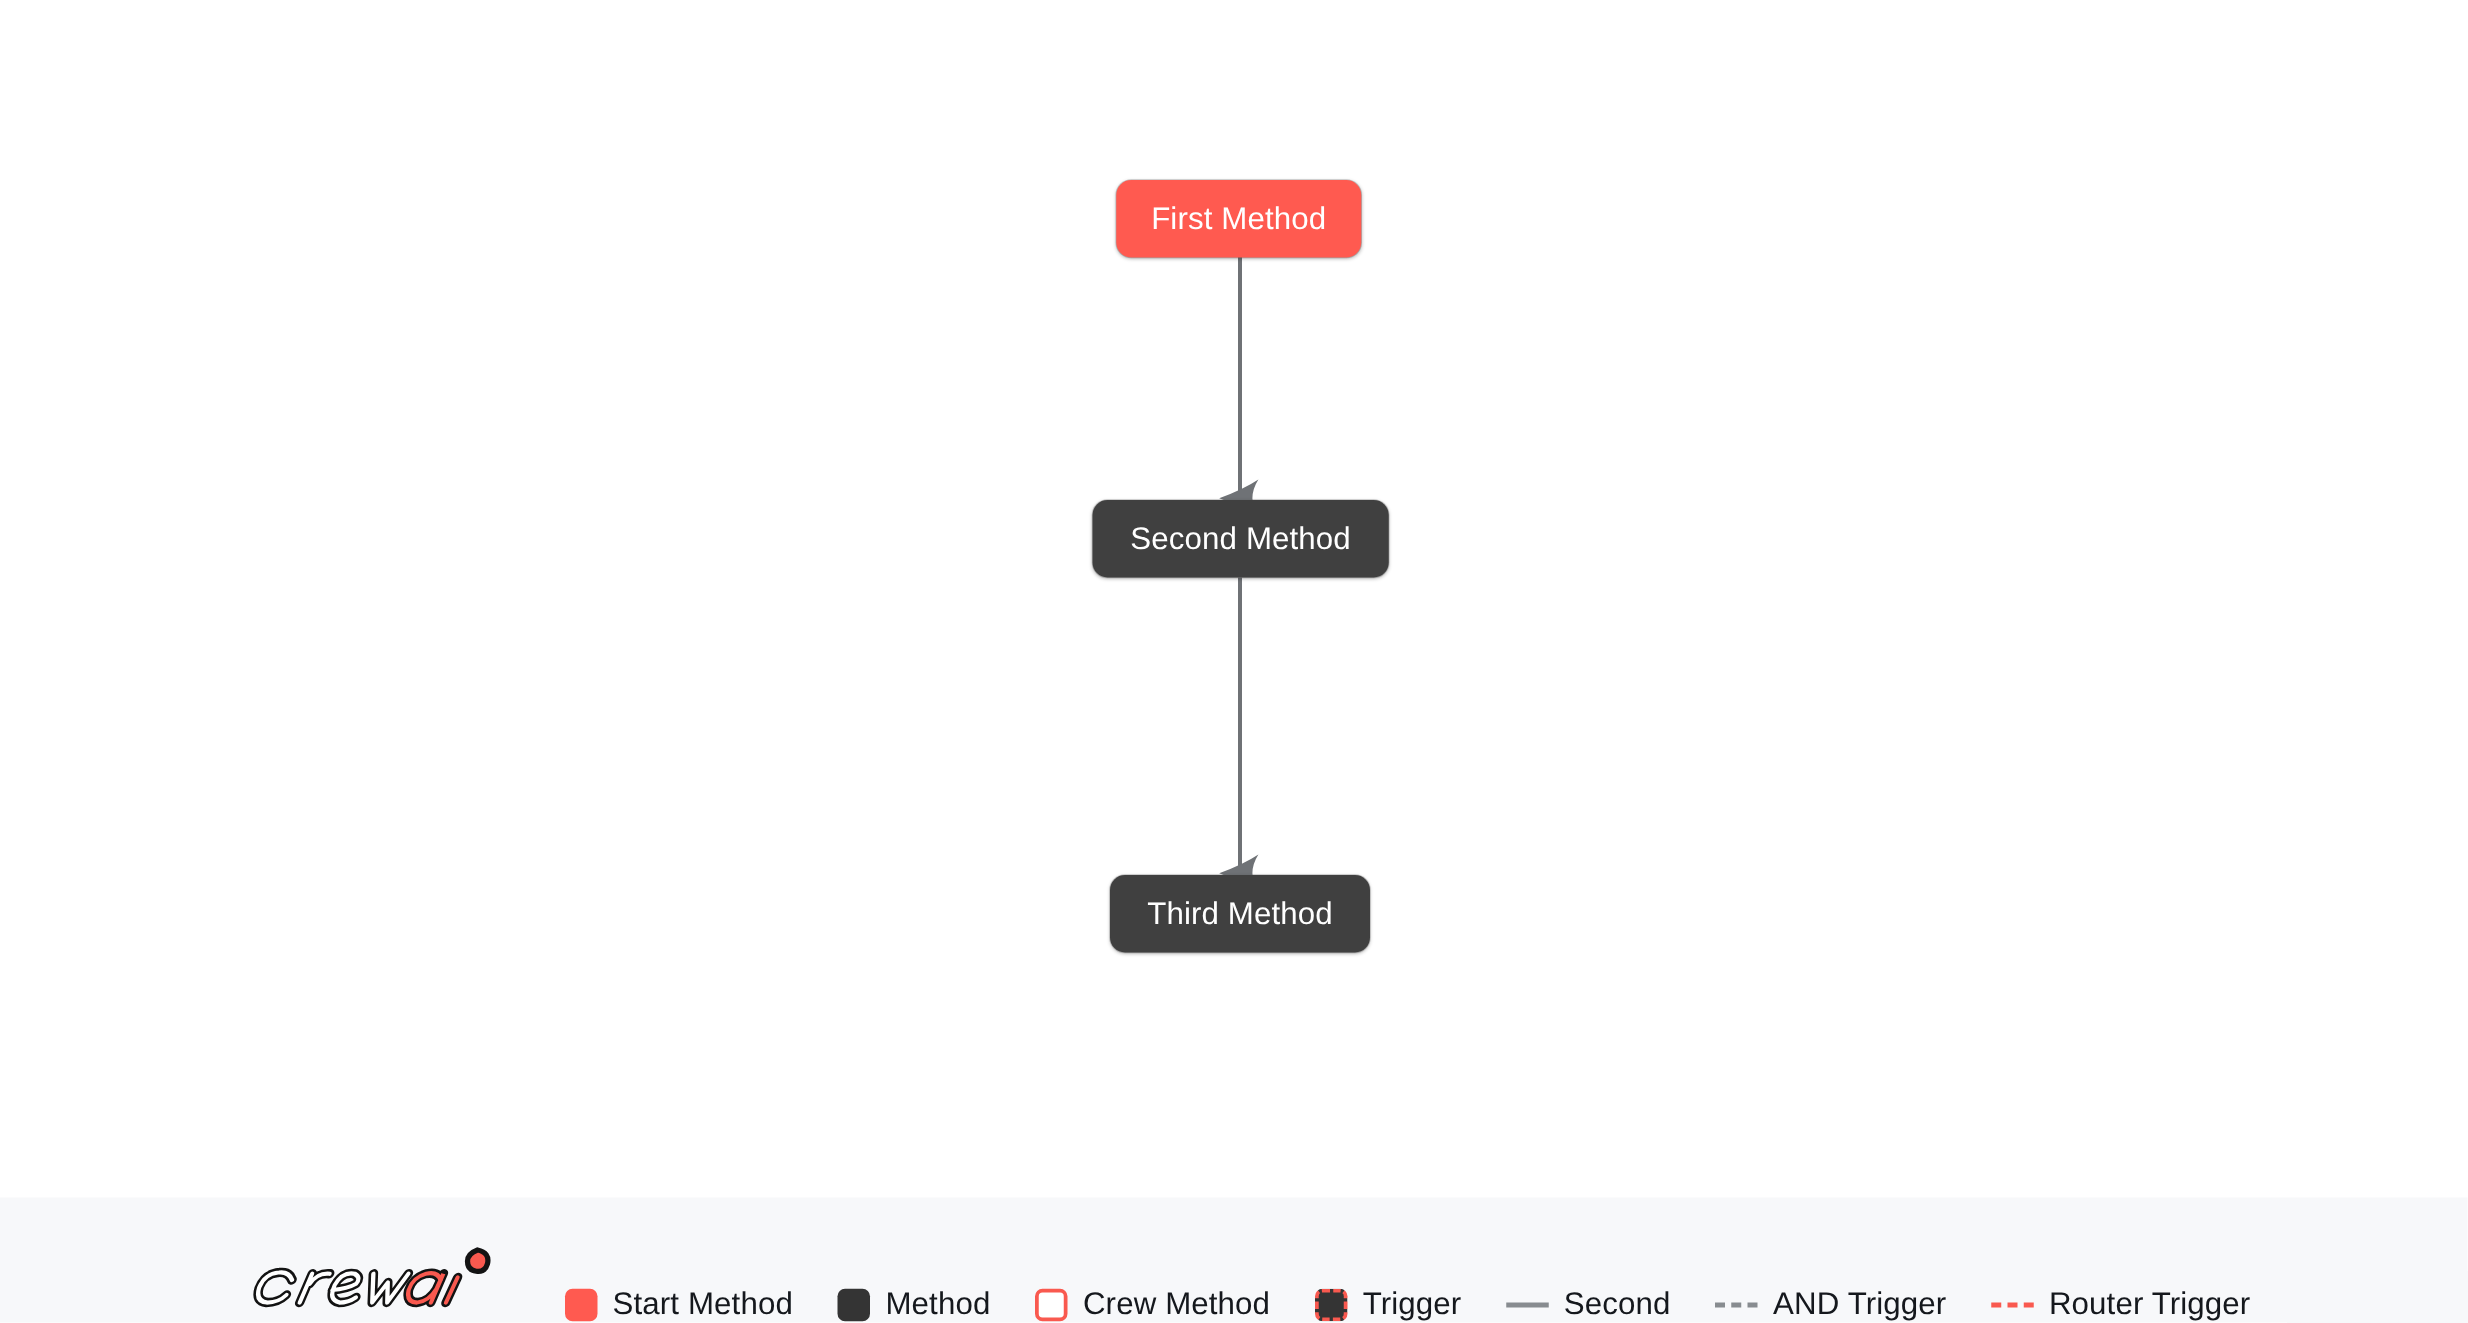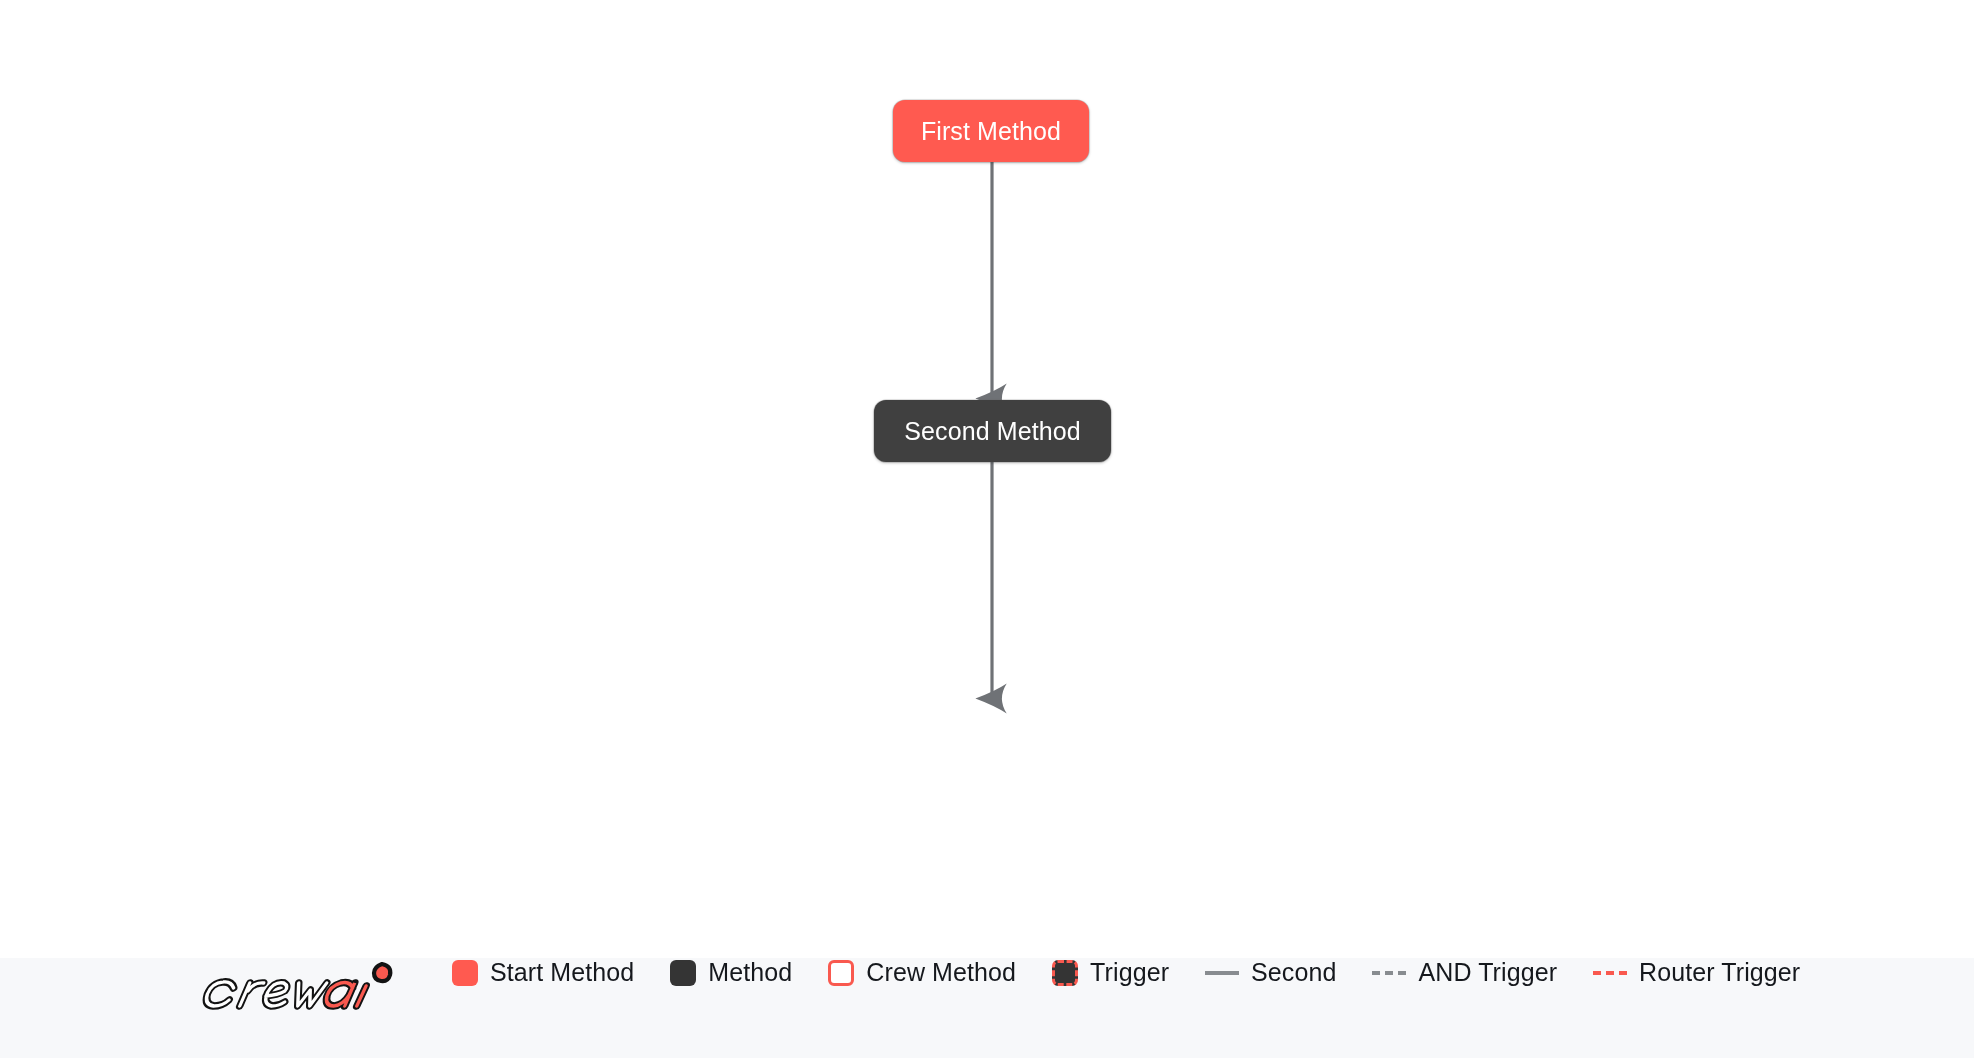--- a/index.html
+++ b/index.html
@@ -42,35 +42,36 @@
     border-radius: 12px;
     box-sizing: border-box;
     color: #ffffff;
     font-size: 25px;
     letter-spacing: 0.1px;
     white-space: nowrap;
     box-shadow: 0 1px 3px rgba(0,0,0,0.28), 0 0 0 0.6px rgba(120,120,120,0.35);
   }
   .flow-node.start {
     background: #ff5a50;
+    margin-top: 44px;
   }
   .flow-node.method {
     background: #404040;
   }
 
   
   #legend-bar {
     position: absolute;
     left: 0;
     top: 958px;
     width: 1974px;
     height: 100px;
     background: #f7f8fa;
     display: flex;
-    align-items: flex-start;
+    align-items: flex-end;
     box-sizing: border-box;
     padding-left: 196px;
   }
 
   #legend-logo {
     width: 222px;
     height: 64px;
     margin-right: 34px;
     flex: none;
   }
@@ -132,20 +133,23 @@
   </svg>
 
   <div class="flow-node start" style="left:893px; top:100px; width:196px; height:62px;">
     <span>First Method</span>
   </div>
 
   <div class="flow-node method" style="left:874px; top:400px; width:237px; height:62px;">
     <span>Second Method</span>
   </div>
 
+  <div class="flow-node method" style="left:888px; top:700px; width:208px; height:62px;">
+    <span>Third Method</span>
+  </div>
 
 </div>
 
 <div id="legend-bar">
 
   <svg id="legend-logo" viewBox="0 0 222 64">
     <g transform="skewX(-12)" stroke="#131313" stroke-width="7.5" stroke-linecap="round" stroke-linejoin="round">
 
       <path d="M44 30 Q40 23 32 24 Q21 25 19 36 Q18 47 28 48 Q37 48 42 42" fill="none"></path>
 

